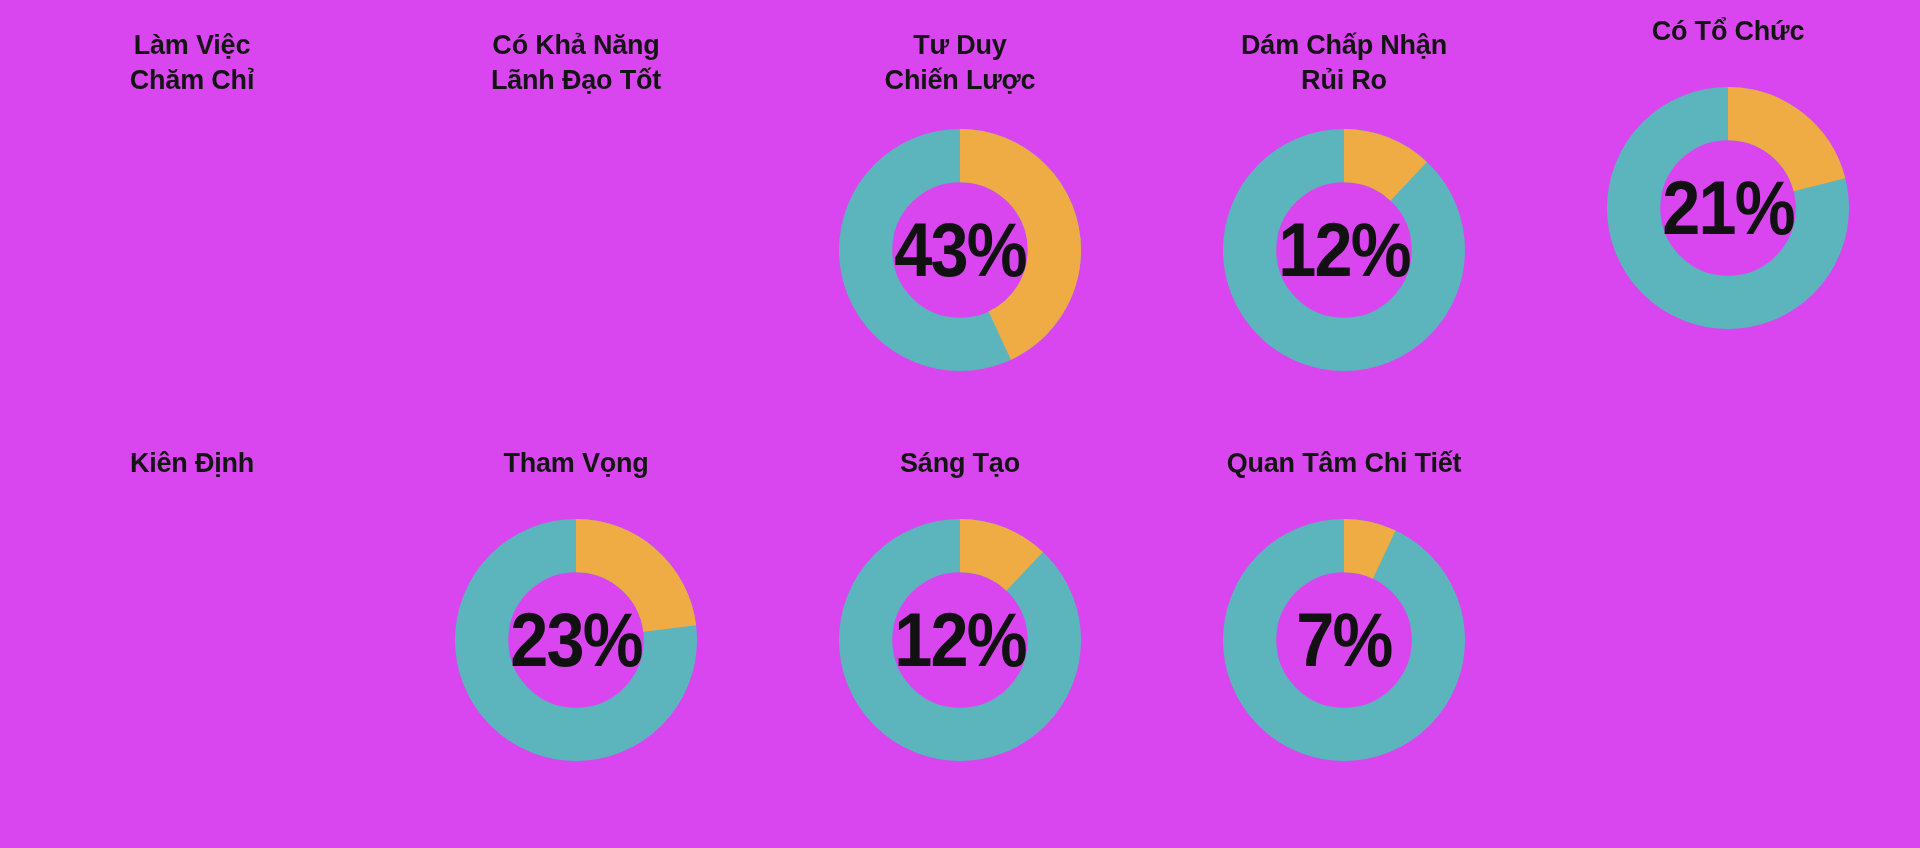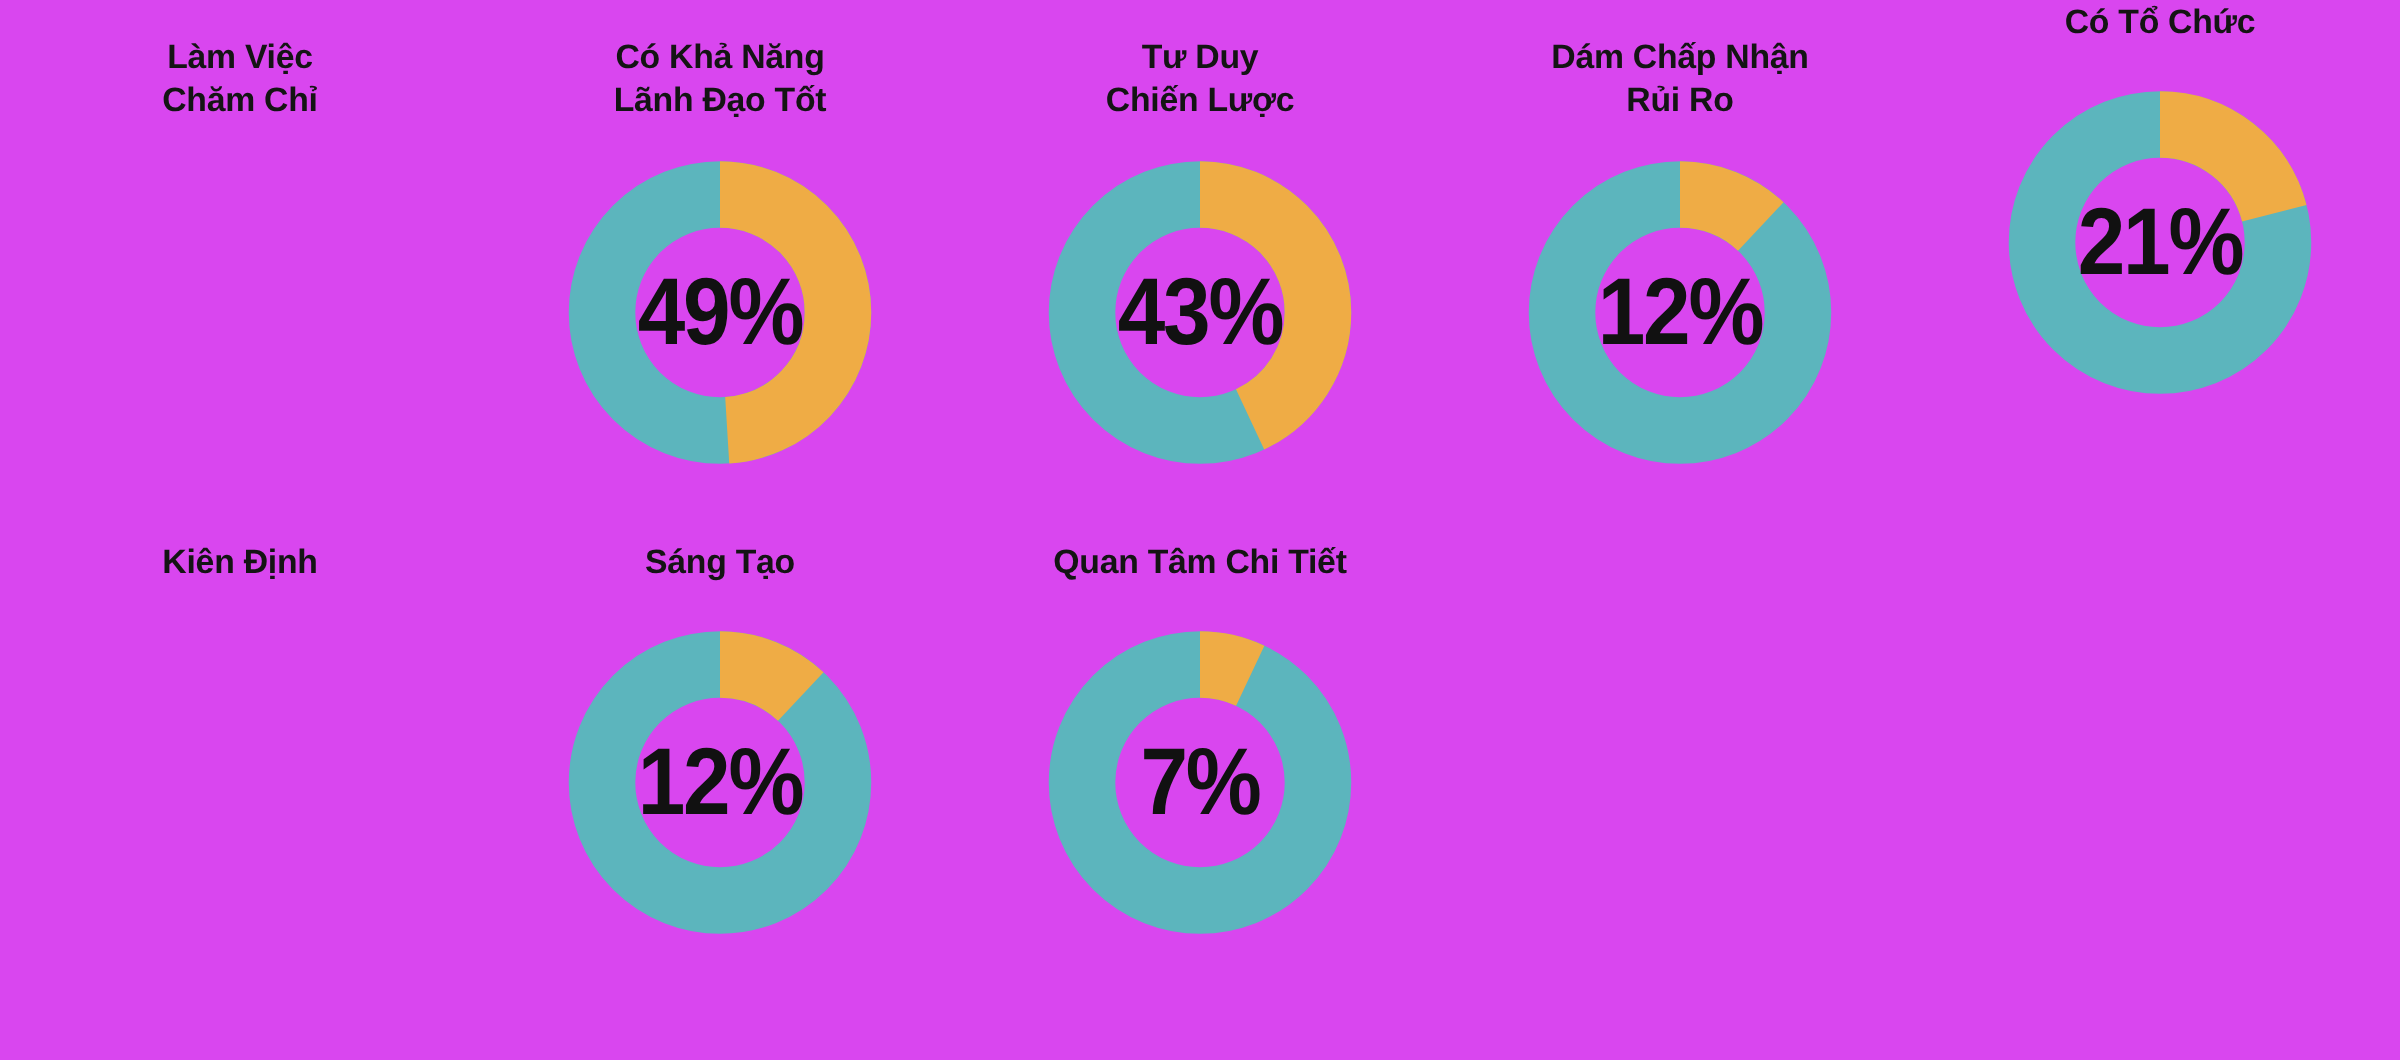--- a/index.html
+++ b/index.html
@@ -37,20 +37,21 @@
     flex-direction: column;
     align-items: center;
   }
 
   
   .row-1 .donut-title {
     margin-top: 28px;
     height: 72px;
   }
   .row-2 .donut-title {
+    margin-top: 14px;
     height: 44px;
   }
 
   .donut-title {
     font-family: "Liberation Sans", sans-serif;
     font-weight: bold;
     font-size: 27px;
     line-height: 35px;
     color: #141414;
     text-align: center;
@@ -103,27 +104,20 @@
 </head>
 <body>
 
 <div id="infographic">
   <div class="donut-grid">
       <div class="donut-cell row-1">
         <div class="donut-title"><span class="title-line">Làm Việc</span><span class="title-line">Chăm Chỉ</span></div>
       </div>
       <div class="donut-cell row-1">
         <div class="donut-title"><span class="title-line">Có Khả Năng</span><span class="title-line">Lãnh Đạo Tốt</span></div>
-        <div class="donut-wrap">
-          <svg class="donut-svg" viewBox="0 0 300 300">
-            <circle cx="150" cy="150" r="94.38" fill="none" stroke="#5CB5BD" stroke-width="53.239999999999995"></circle>
-            <circle cx="150" cy="150" r="94.38" fill="none" stroke="#EFAC45" stroke-width="53.239999999999995" stroke-dasharray="290.5734443528886 304.43358493872074" transform="rotate(-90 150 150)"></circle>
-          </svg>
-          <div class="donut-value">49%</div>
-        </div>
       </div>
       <div class="donut-cell row-1">
         <div class="donut-title"><span class="title-line">Tư Duy</span><span class="title-line">Chiến Lược</span></div>
         <div class="donut-wrap">
           <svg class="donut-svg" viewBox="0 0 300 300">
             <circle cx="150" cy="150" r="94.38" fill="none" stroke="#5CB5BD" stroke-width="53.239999999999995"></circle>
             <circle cx="150" cy="150" r="94.38" fill="none" stroke="#EFAC45" stroke-width="53.239999999999995" stroke-dasharray="254.993022595392 340.01400669621734" transform="rotate(-90 150 150)"></circle>
           </svg>
           <div class="donut-value">43%</div>
         </div>
@@ -145,20 +139,30 @@
             <circle cx="150" cy="150" r="94.38" fill="none" stroke="#5CB5BD" stroke-width="53.239999999999995"></circle>
             <circle cx="150" cy="150" r="94.38" fill="none" stroke="#EFAC45" stroke-width="53.239999999999995" stroke-dasharray="124.53147615123795 470.4755531403714" transform="rotate(-90 150 150)"></circle>
           </svg>
           <div class="donut-value">21%</div>
         </div>
       </div>
       <div class="donut-cell row-2">
         <div class="donut-title"><span class="title-line">Kiên Định</span></div>
       </div>
       <div class="donut-cell row-2">
+        <div class="donut-title"><span class="title-line">Tham Vọng</span></div>
+        <div class="donut-wrap">
+          <svg class="donut-svg" viewBox="0 0 300 300">
+            <circle cx="150" cy="150" r="94.38" fill="none" stroke="#5CB5BD" stroke-width="53.239999999999995"></circle>
+            <circle cx="150" cy="150" r="94.38" fill="none" stroke="#EFAC45" stroke-width="53.239999999999995" stroke-dasharray="136.39161673707017 458.6154125545392" transform="rotate(-90 150 150)"></circle>
+          </svg>
+          <div class="donut-value">23%</div>
+        </div>
+      </div>
+      <div class="donut-cell row-2">
         <div class="donut-title"><span class="title-line">Sáng Tạo</span></div>
         <div class="donut-wrap">
           <svg class="donut-svg" viewBox="0 0 300 300">
             <circle cx="150" cy="150" r="94.38" fill="none" stroke="#5CB5BD" stroke-width="53.239999999999995"></circle>
             <circle cx="150" cy="150" r="94.38" fill="none" stroke="#EFAC45" stroke-width="53.239999999999995" stroke-dasharray="71.16084351499312 523.8461857766163" transform="rotate(-90 150 150)"></circle>
           </svg>
           <div class="donut-value">12%</div>
         </div>
       </div>
       <div class="donut-cell row-2">

